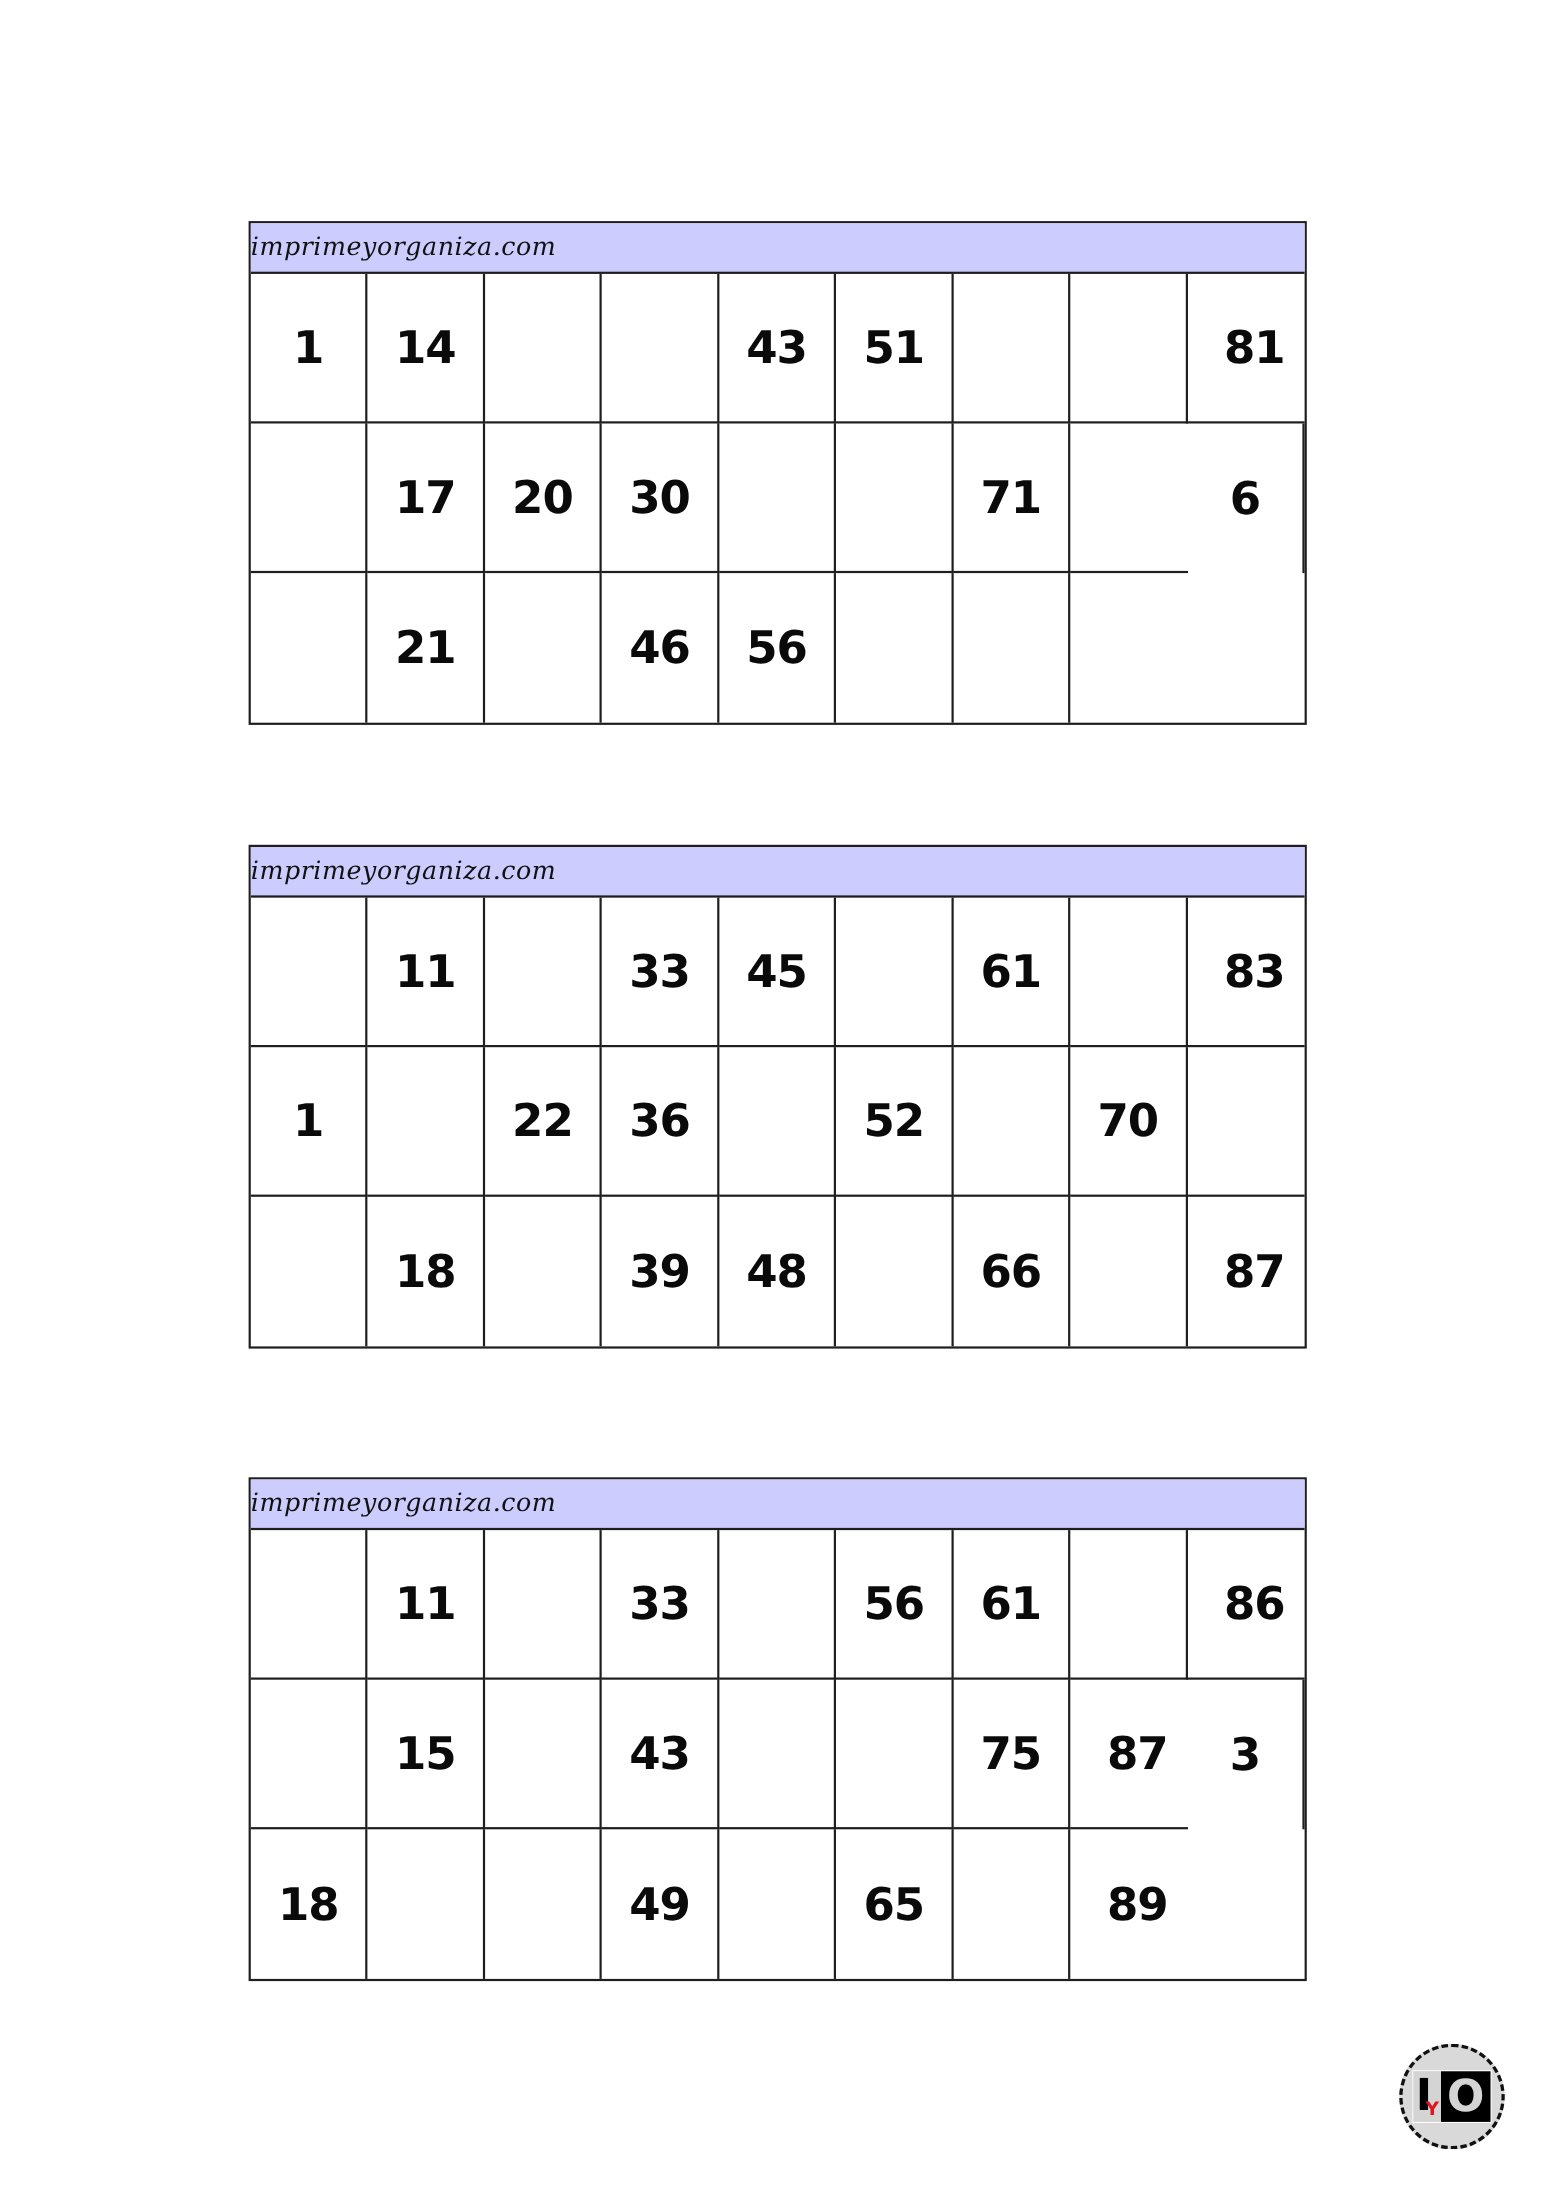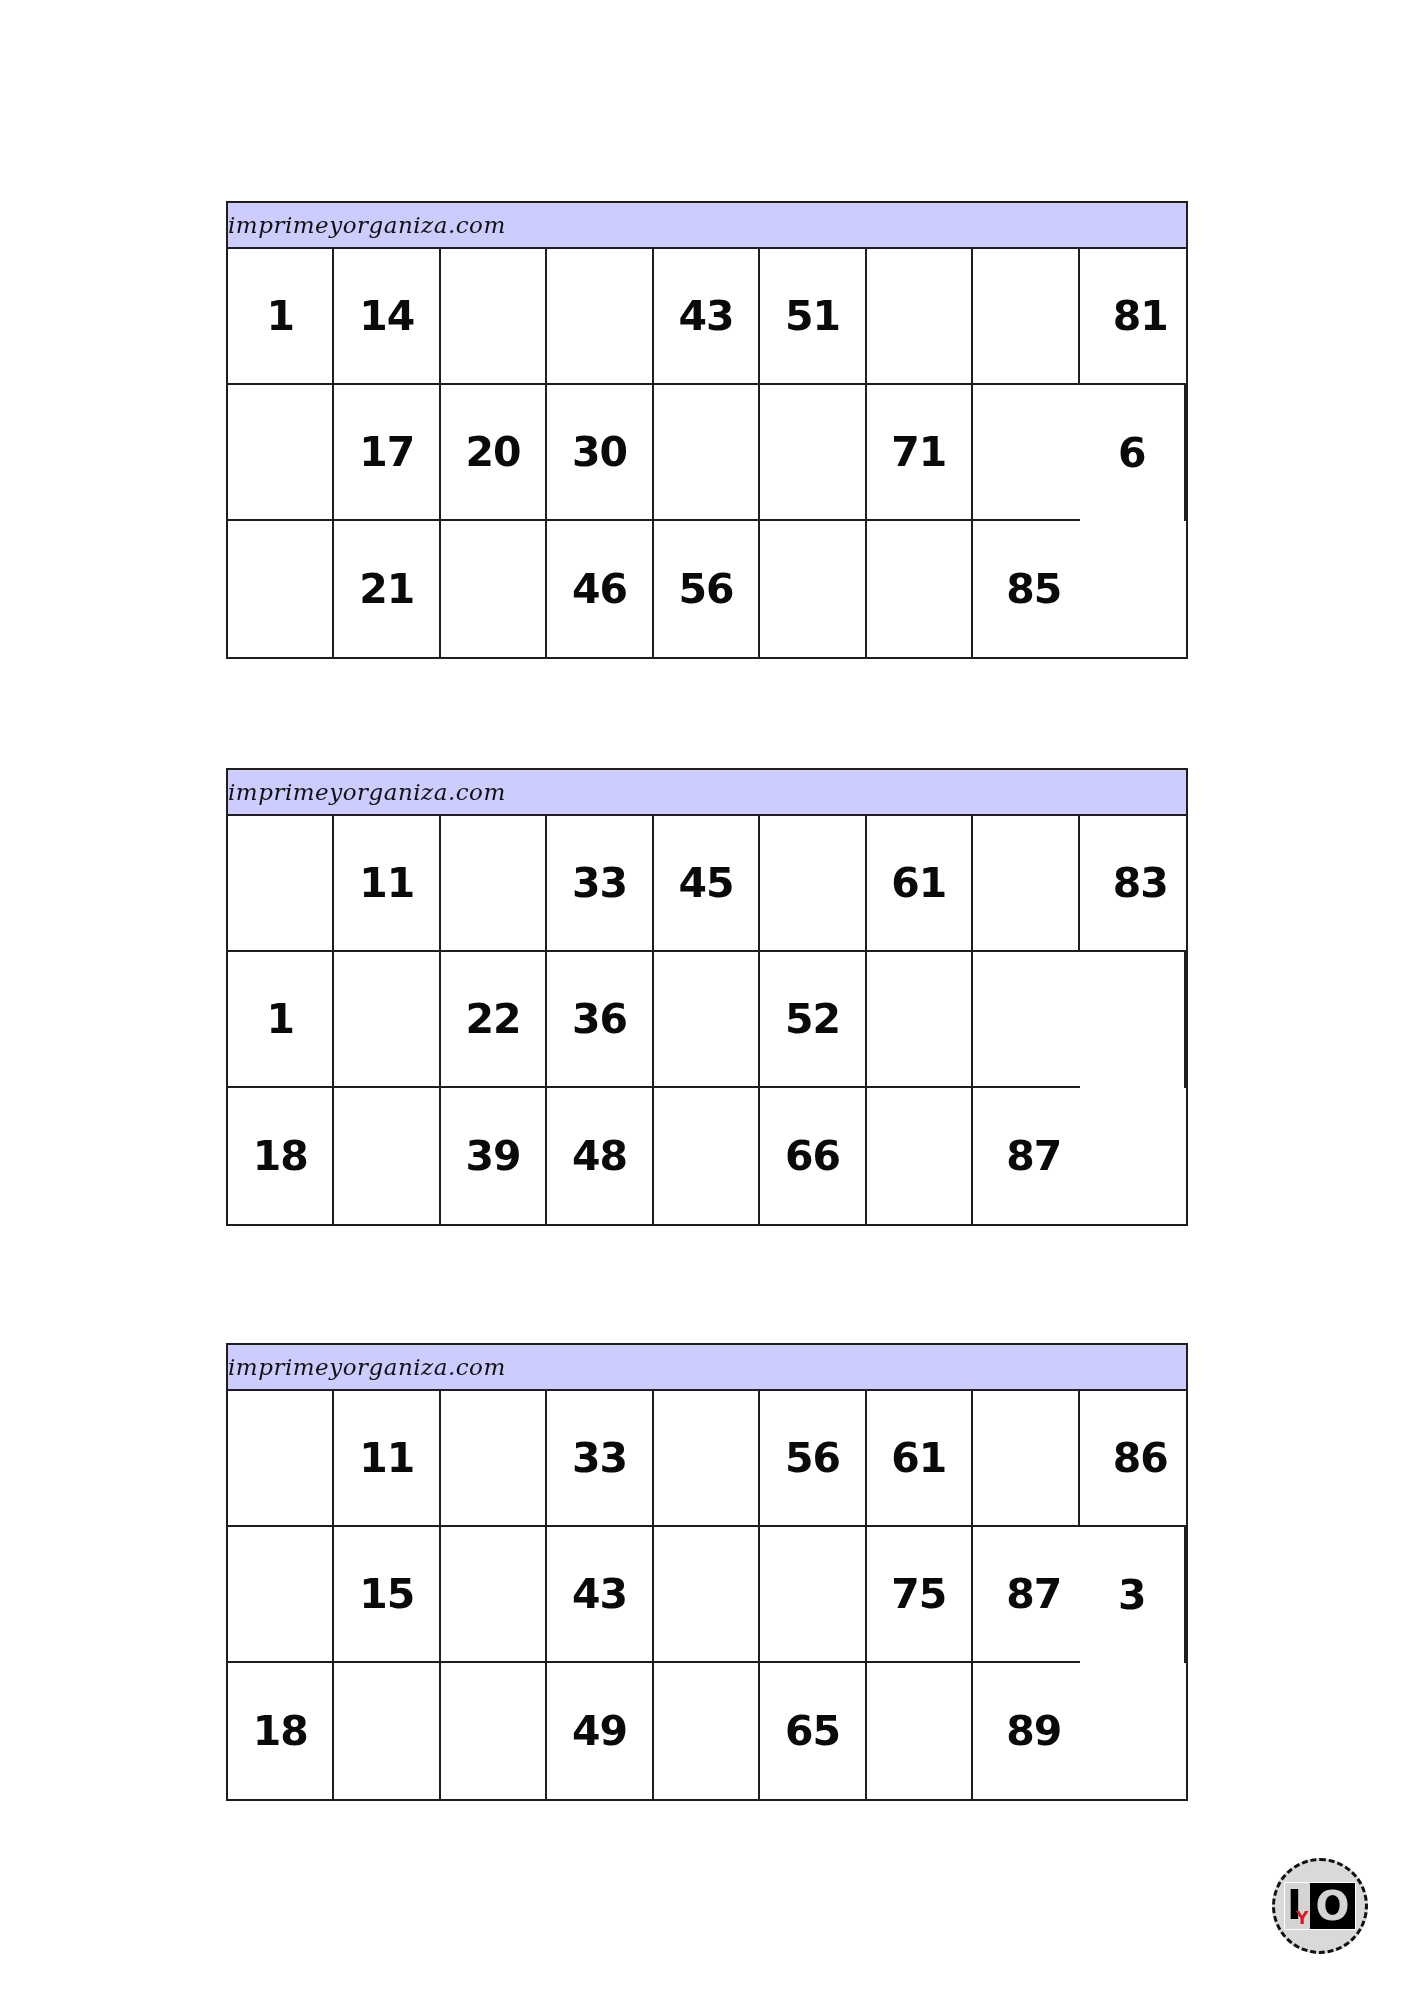--- a/index.html
+++ b/index.html
@@ -146,21 +146,20 @@
     <div class="cell last-col"></div>
 
     <div class="cell last-row">6</div>
     <div class="cell last-row"></div>
     <div class="cell last-row">21</div>
     <div class="cell last-row"></div>
     <div class="cell last-row">46</div>
     <div class="cell last-row">56</div>
     <div class="cell last-row"></div>
     <div class="cell last-row"></div>
-    <div class="cell last-row last-col">85</div>
   </div>
 </div>
 
 <div class="card" style="top:768px;">
   <div class="card-header">
     <span>imprimeyorganiza.com</span>
   </div>
   <div class="grid">
     <div class="cell"></div>
     <div class="cell">11</div>
@@ -172,20 +171,21 @@
     <div class="cell"></div>
     <div class="cell last-col">83</div>
 
     <div class="cell">1</div>
     <div class="cell"></div>
     <div class="cell">22</div>
     <div class="cell">36</div>
     <div class="cell"></div>
     <div class="cell">52</div>
     <div class="cell"></div>
+    <div class="cell">70</div>
     <div class="cell last-col"></div>
 
     <div class="cell last-row"></div>
     <div class="cell last-row">18</div>
     <div class="cell last-row"></div>
     <div class="cell last-row">39</div>
     <div class="cell last-row">48</div>
     <div class="cell last-row"></div>
     <div class="cell last-row">66</div>
     <div class="cell last-row"></div>

